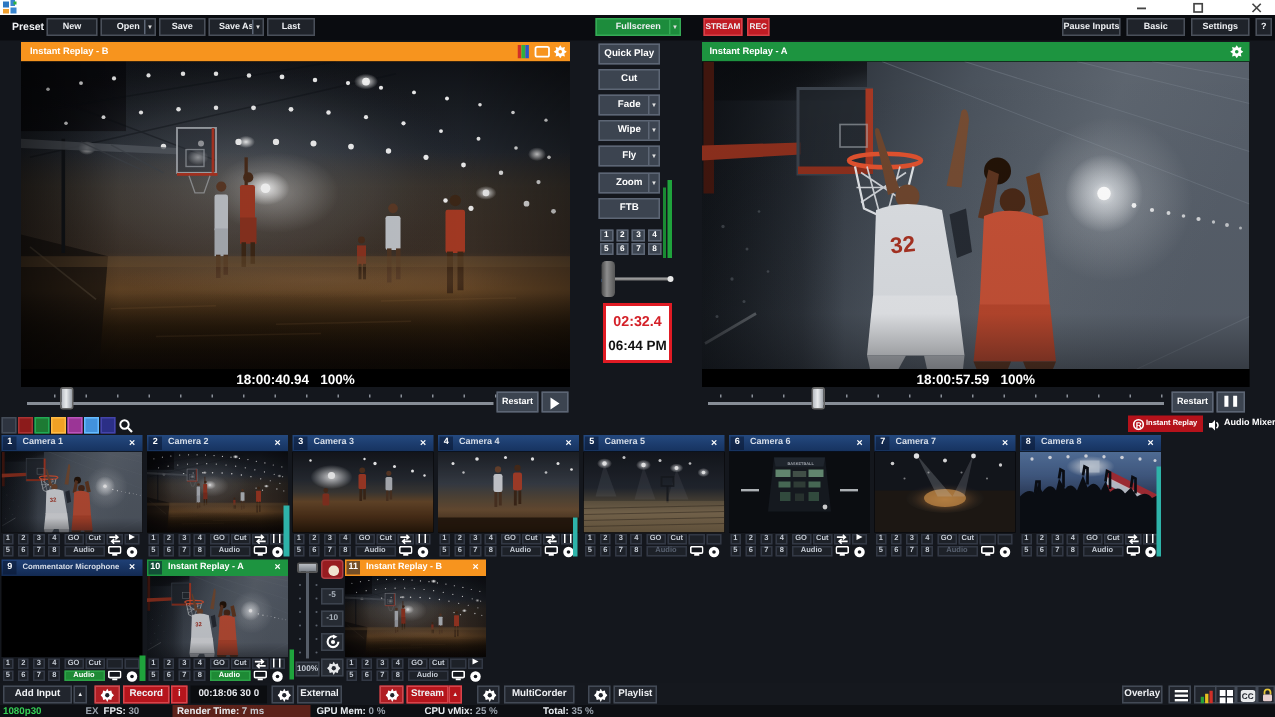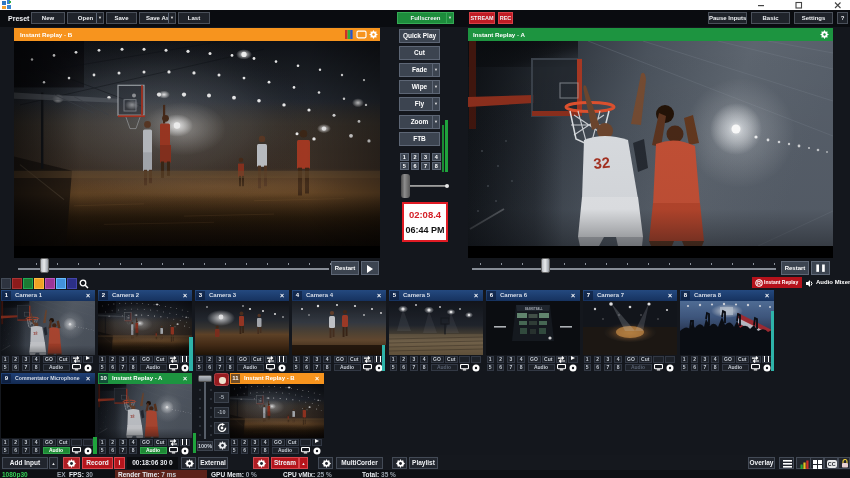--- a/index.html
+++ b/index.html
@@ -218,20 +218,21 @@
           <line x1="90.0" y1="183.4" x2="200.0" y2="181.3"></line>
 </g>
         <linearGradient id="wfb366" x1="0" y1="0" x2="0" y2="1">
 <stop offset="0" stop-color="#0b0704" stop-opacity="0"></stop>
           <stop offset="1" stop-color="#0b0704" stop-opacity="0.78"></stop>
         </linearGradient>
 <rect x="0" y="154.5" width="366" height="50.5" fill="url(#wfb366)"></rect>
 <rect width="366" height="205" fill="url(#wvg366)"></rect>
 </svg>
       <div class="abs" style="left:0;top:205px;width:366px;height:12px;background:#000;"></div>
+      <div class="abs" style="left:0;top:206.5px;width:366px;text-align:center;color:#fff;font-size:9px;font-weight:bold;">18:00:40.94&nbsp;&nbsp;&nbsp;100%</div>
     </div>
 
   <div class="pvhead" style="left:468px;width:365px;background:#1d9440;"><span style="margin-left:5px;">Instant Replay - A</span></div>
   <svg class="abs" style="left:820px;top:30px;" width="9" height="9" viewBox="0 0 9 9">
     <path d="M4.50 0.10 L5.61 1.82 L7.61 1.39 L7.18 3.39 L8.90 4.50 L7.18 5.61 L7.61 7.61 L5.61 7.18 L4.50 8.90 L3.39 7.18 L1.39 7.61 L1.82 5.61 L0.10 4.50 L1.82 3.39 L1.39 1.39 L3.39 1.82 Z" fill="#fff"></path>
       <circle cx="4.5" cy="4.5" r="1.2" fill="#1d9440"></circle>
   </svg>
   <div class="abs" style="left:468px;top:41px;width:365px;height:217px;background:#000;overflow:hidden;">
       <svg width="365" height="205" viewBox="0 0 365 205" style="position:absolute;left:0;top:0;">
 <defs>
@@ -321,20 +322,21 @@
  <path d="M221.0 104.0 L216.0 77.0 L225.0 74.0 L231.0 102.0 Z" fill="#64391f"></path>
  <circle cx="207.0" cy="93.0" r="8.5" fill="#4a2917"></circle>
  <path d="M188.0 103.0 Q207.0 95.0 227.0 105.0 L232.0 164.0 Q208.0 173.0 185.0 164.0 Z" fill="#c65136"></path>
  <path d="M185.0 162.0 L232.0 162.0 L236.0 200.0 L181.0 200.0 Z" fill="#b8462c"></path>
  <path d="M181.0 200.0 L206.0 200.0 L204.0 205.0 L183.0 205.0 Z" fill="#5d3520"></path>
  <path d="M214.0 200.0 L236.0 200.0 L234.0 205.0 L216.0 205.0 Z" fill="#5d3520"></path>
 </g>
 <rect width="365" height="205" fill="url(#cbg2365)"></rect>
 </svg>
       <div class="abs" style="left:0;top:205px;width:365px;height:12px;background:#000;"></div>
+      <div class="abs" style="left:0;top:206.5px;width:365px;text-align:center;color:#fff;font-size:9px;font-weight:bold;">18:00:57.59&nbsp;&nbsp;&nbsp;100%</div>
     </div>
 
   <div class="abs" style="left:14px;top:258px;width:366px;height:18px;">
     <div class="tick" style="left:22.0px;"></div>
       <div class="tick" style="left:43.0px;"></div>
       <div class="tick" style="left:64.0px;"></div>
       <div class="tick" style="left:85.0px;"></div>
       <div class="tick" style="left:106.0px;"></div>
       <div class="tick" style="left:127.0px;"></div>
       <div class="tick" style="left:148.0px;"></div>
@@ -406,21 +408,21 @@
 <div class="abs" style="left:410.7px;top:161.5px;width:8.5px;height:8px;background:#3c4450;border:1px solid #5d6675;color:#fff;font-size:5.5px;font-weight:bold;text-align:center;line-height:6px;">6</div>
 <div class="abs" style="left:421.4px;top:161.5px;width:8.5px;height:8px;background:#3c4450;border:1px solid #5d6675;color:#fff;font-size:5.5px;font-weight:bold;text-align:center;line-height:6px;">7</div>
 <div class="abs" style="left:432.1px;top:161.5px;width:8.5px;height:8px;background:#3c4450;border:1px solid #5d6675;color:#fff;font-size:5.5px;font-weight:bold;text-align:center;line-height:6px;">8</div>
   <div class="abs" style="left:401px;top:174px;width:47px;height:24px;">
     <div class="abs" style="left:8px;top:11px;width:39px;height:2px;background:linear-gradient(180deg,#aaaaaa,#777777);border-radius:1px;"></div>
     <div class="abs" style="left:43.5px;top:10px;width:4px;height:4px;background:#e8e8e8;border-radius:50%;"></div>
     <div class="abs" style="left:0px;top:11.5px;width:9px;height:2.5px;background:#2e7bd6;"></div>
     <div class="abs" style="left:0px;top:0;width:9px;height:24px;background:linear-gradient(90deg,#4a4a4a,#8d8d8d 40%,#555555);border-radius:3px;"></div>
   </div>
   <div class="abs" style="left:402px;top:202px;width:46px;height:40px;background:#fff;border:2.5px solid #e01b24;">
-    <div class="abs" style="left:0;top:5px;width:100%;text-align:center;color:#d42028;font-size:9.5px;font-weight:bold;">02:08.4</div>
+    <div class="abs" style="left:0;top:5px;width:100%;text-align:center;color:#d42028;font-size:9.5px;font-weight:bold;">02:32.4</div>
     <div class="abs" style="left:0;top:21px;width:100%;text-align:center;color:#111111;font-size:9px;font-weight:bold;">06:44 PM</div>
   </div>
 
   <div class="abs" style="left:750px;top:277px;width:100px;height:12px;">
     <div class="abs" style="left:2px;top:0;width:50px;height:11px;background:#b5121b;color:#fff;font-size:5px;font-weight:bold;line-height:11px;white-space:nowrap;"><span style="position:absolute;left:2.5px;top:1.5px;width:8px;height:8px;"><svg width="8" height="8" viewBox="0 0 8 8">
             <circle cx="4" cy="4" r="3.2" fill="none" stroke="#fff" stroke-width="1.1"></circle>
             <text x="2.1" y="6.2" font-size="5.5" font-weight="bold" fill="#fff">R</text>
           </svg></span><span style="margin-left:12px;">Instant Replay</span></div>
     <svg class="abs" style="left:55px;top:1.5px;" width="9" height="9" viewBox="0 0 9 9">
         <path d="M1 3 L3 3 L5 1 L5 8 L3 6 L1 6 Z" fill="#fff"></path>

